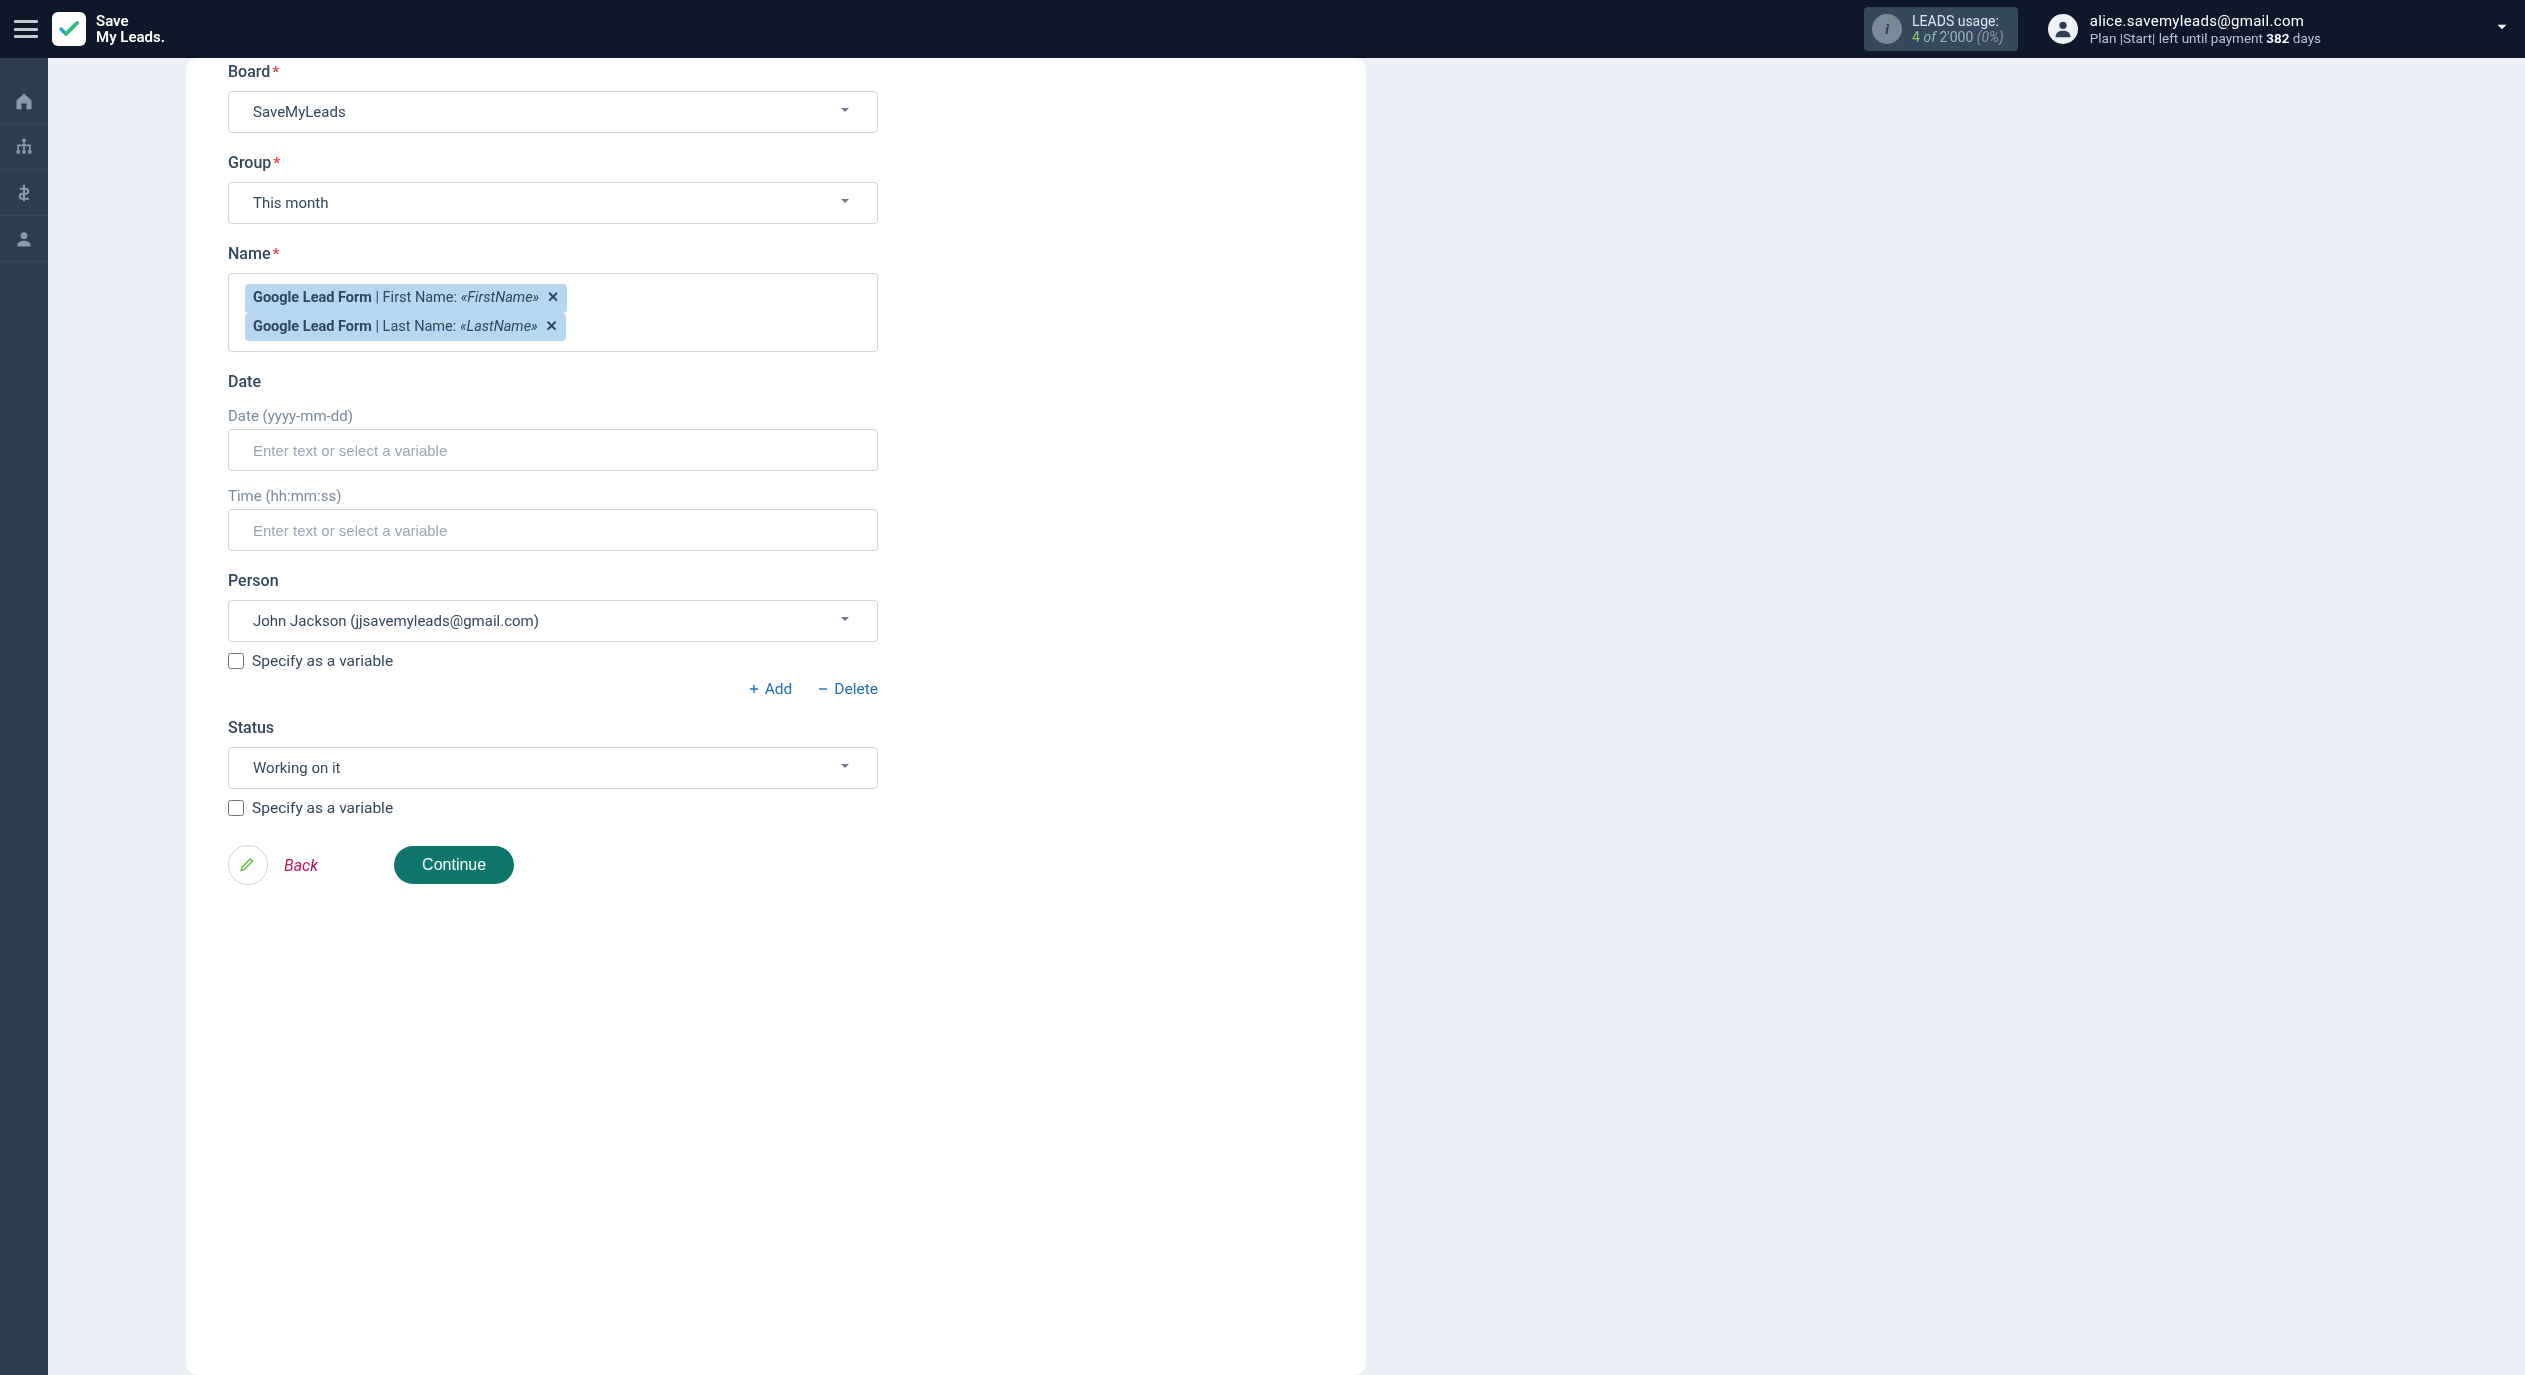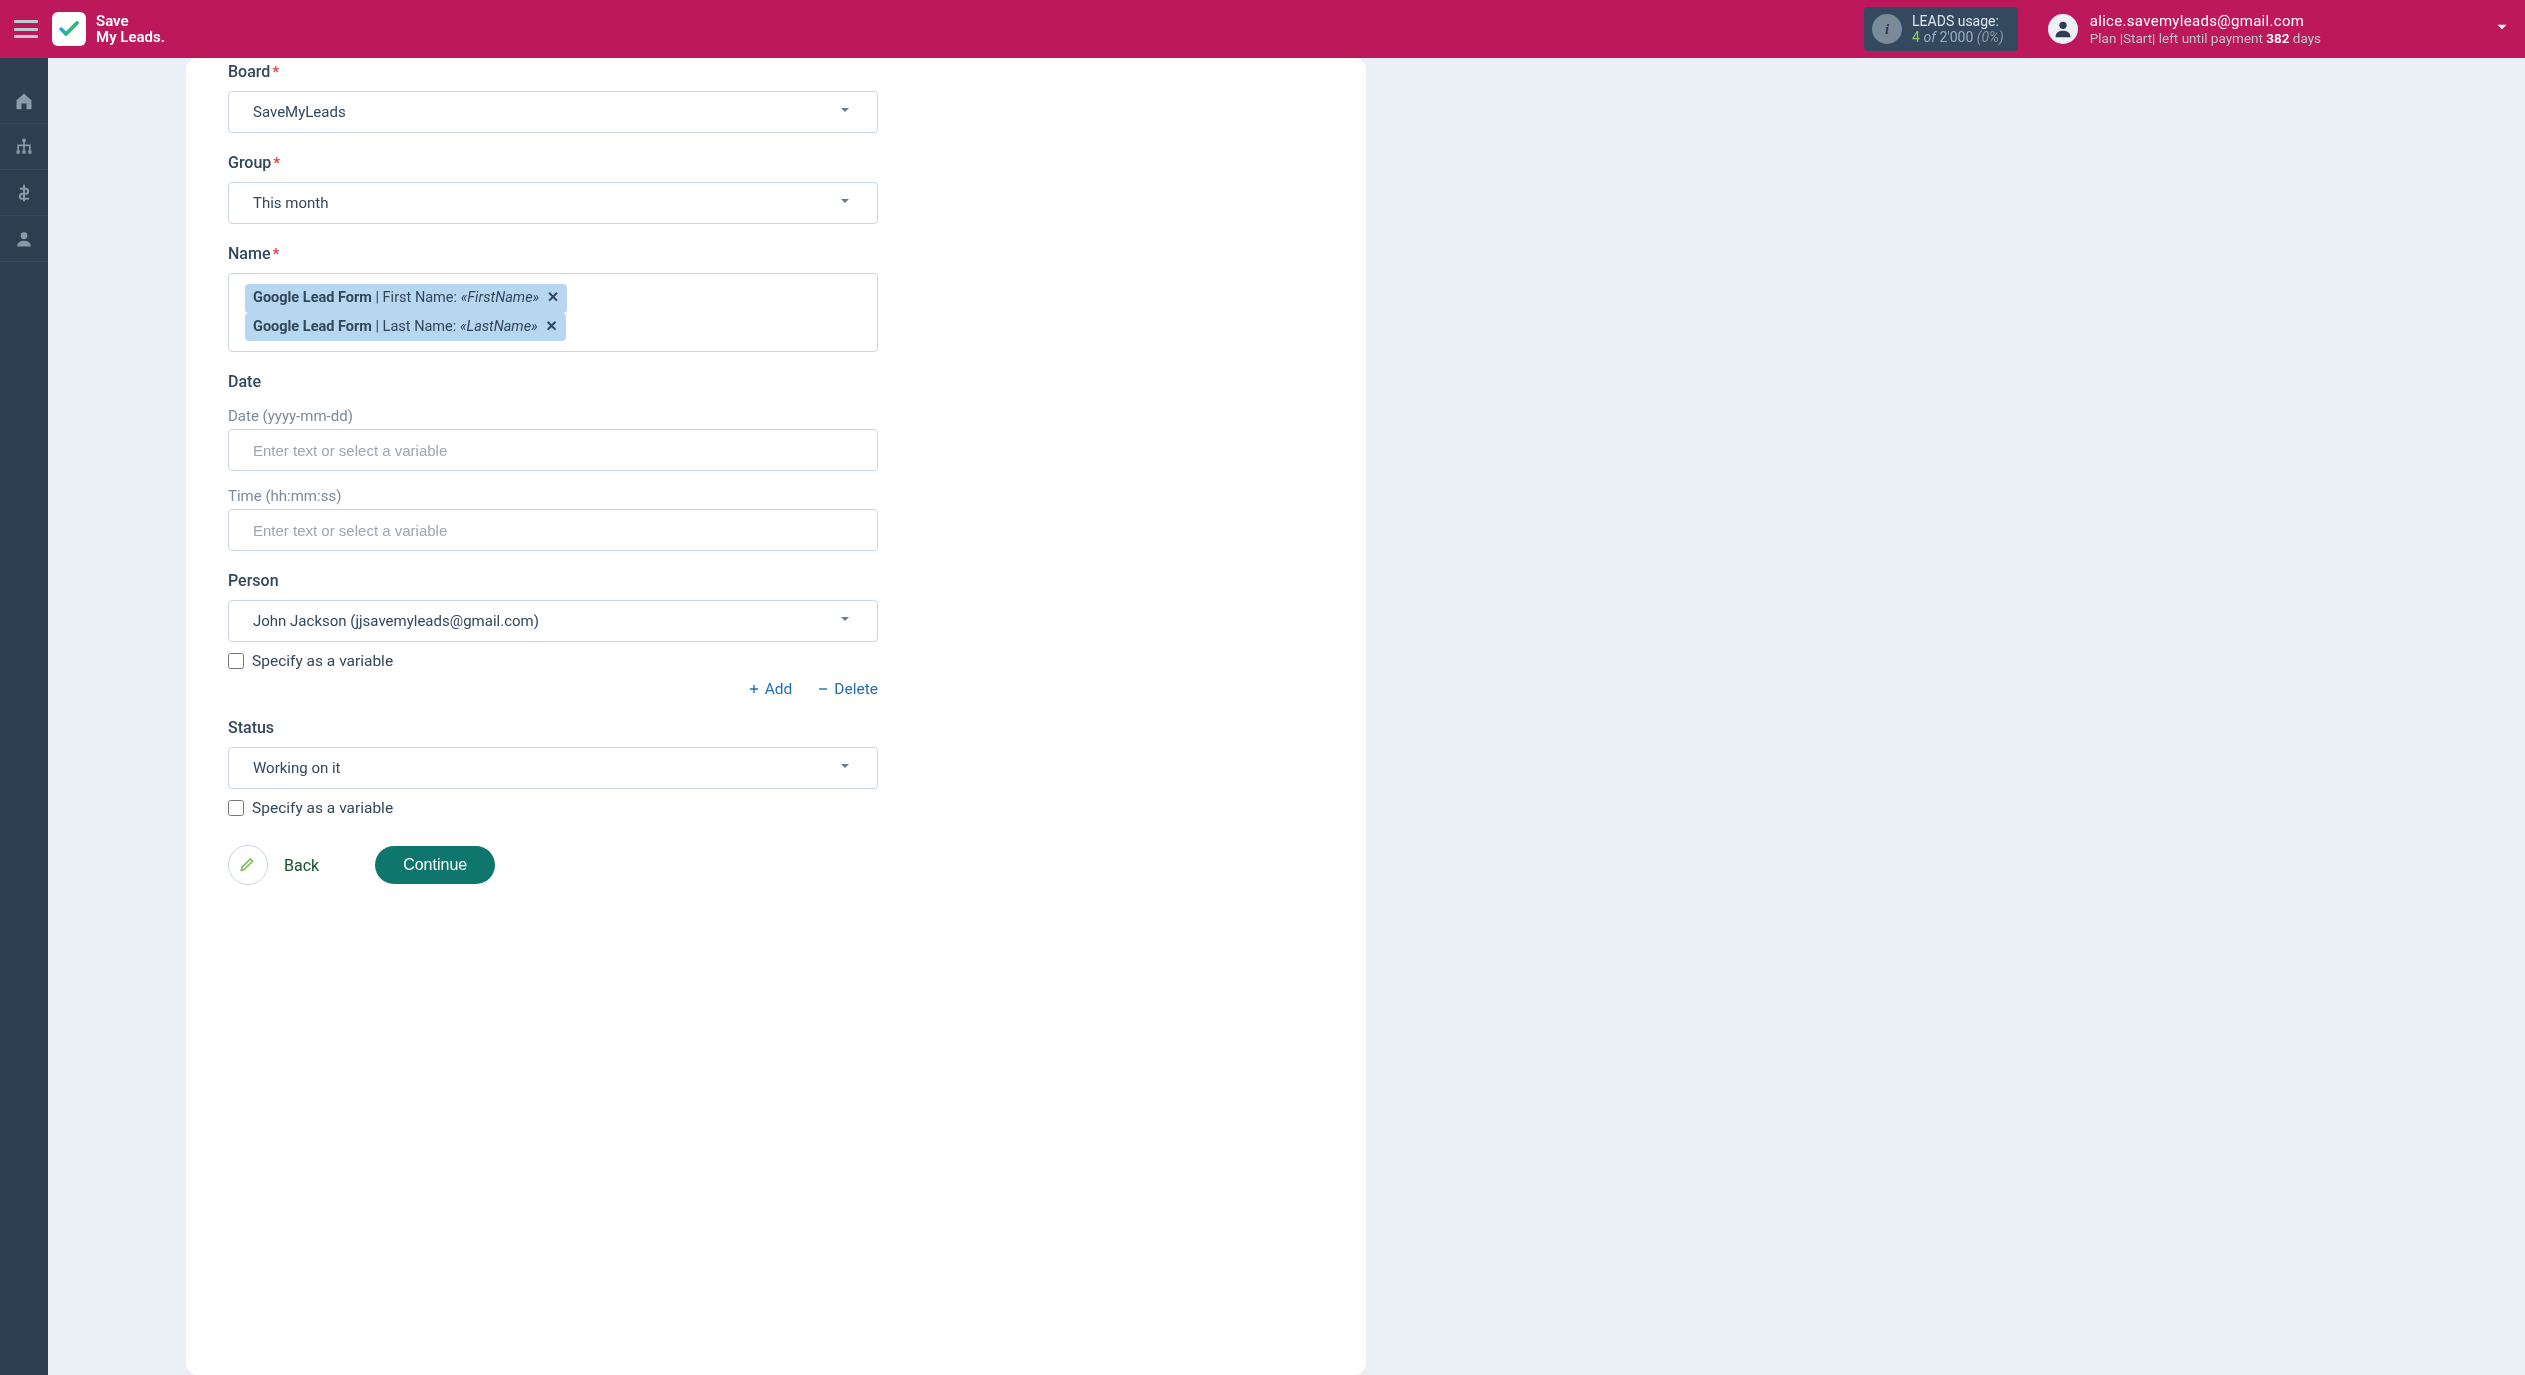--- a/index.html
+++ b/index.html
@@ -6,21 +6,21 @@
   body {
     font-family: -apple-system, BlinkMacSystemFont, "Segoe UI", Roboto, Arial, sans-serif;
     background: #eaf0f6;
     color: #33475b;
     font-size: 15px;
   }
   .topbar {
     display: flex;
     align-items: center;
     height: 58px;
-    background: #be185d;
+    background: #0f172a;
     color: #fff;
     padding: 0 14px;
   }
   .hamburger {
     width: 24px; height: 18px;
     display: flex; flex-direction: column; justify-content: space-between;
     cursor: pointer;
     margin-right: 14px;
   }
   .hamburger span { display: block; height: 3px; background: #bfc9d2; border-radius: 1px; }
@@ -130,21 +130,21 @@
   .linkbtn svg { width:14px; height:14px; stroke:#1f6fb2; stroke-width:2.4; fill:none; }
 
   .footer { display:flex; align-items:center; gap:16px; margin-top:28px; }
   .iconbtn {
     width:40px; height:40px; border-radius:50%;
     border:1px solid #cbd6e2; background:#fff;
     display:flex; align-items:center; justify-content:center;
     cursor:pointer;
   }
   .iconbtn svg { width:18px; height:18px; stroke:#6fbf4b; fill:none; stroke-width:2; }
-  .back-label { color:#14532d; font-size:16px; margin-right: 40px; }
+  .back-label { color:#be185d; font-size:16px; margin-right: 60px; font-style: italic; }
   .continue {
     background:#0f766e; color:#fff; border:none;
     padding: 10px 28px; border-radius:20px; font-size:16px;
     cursor:pointer;
   }
 </style>
 </head>
 <body>
 
 <div class="topbar">

